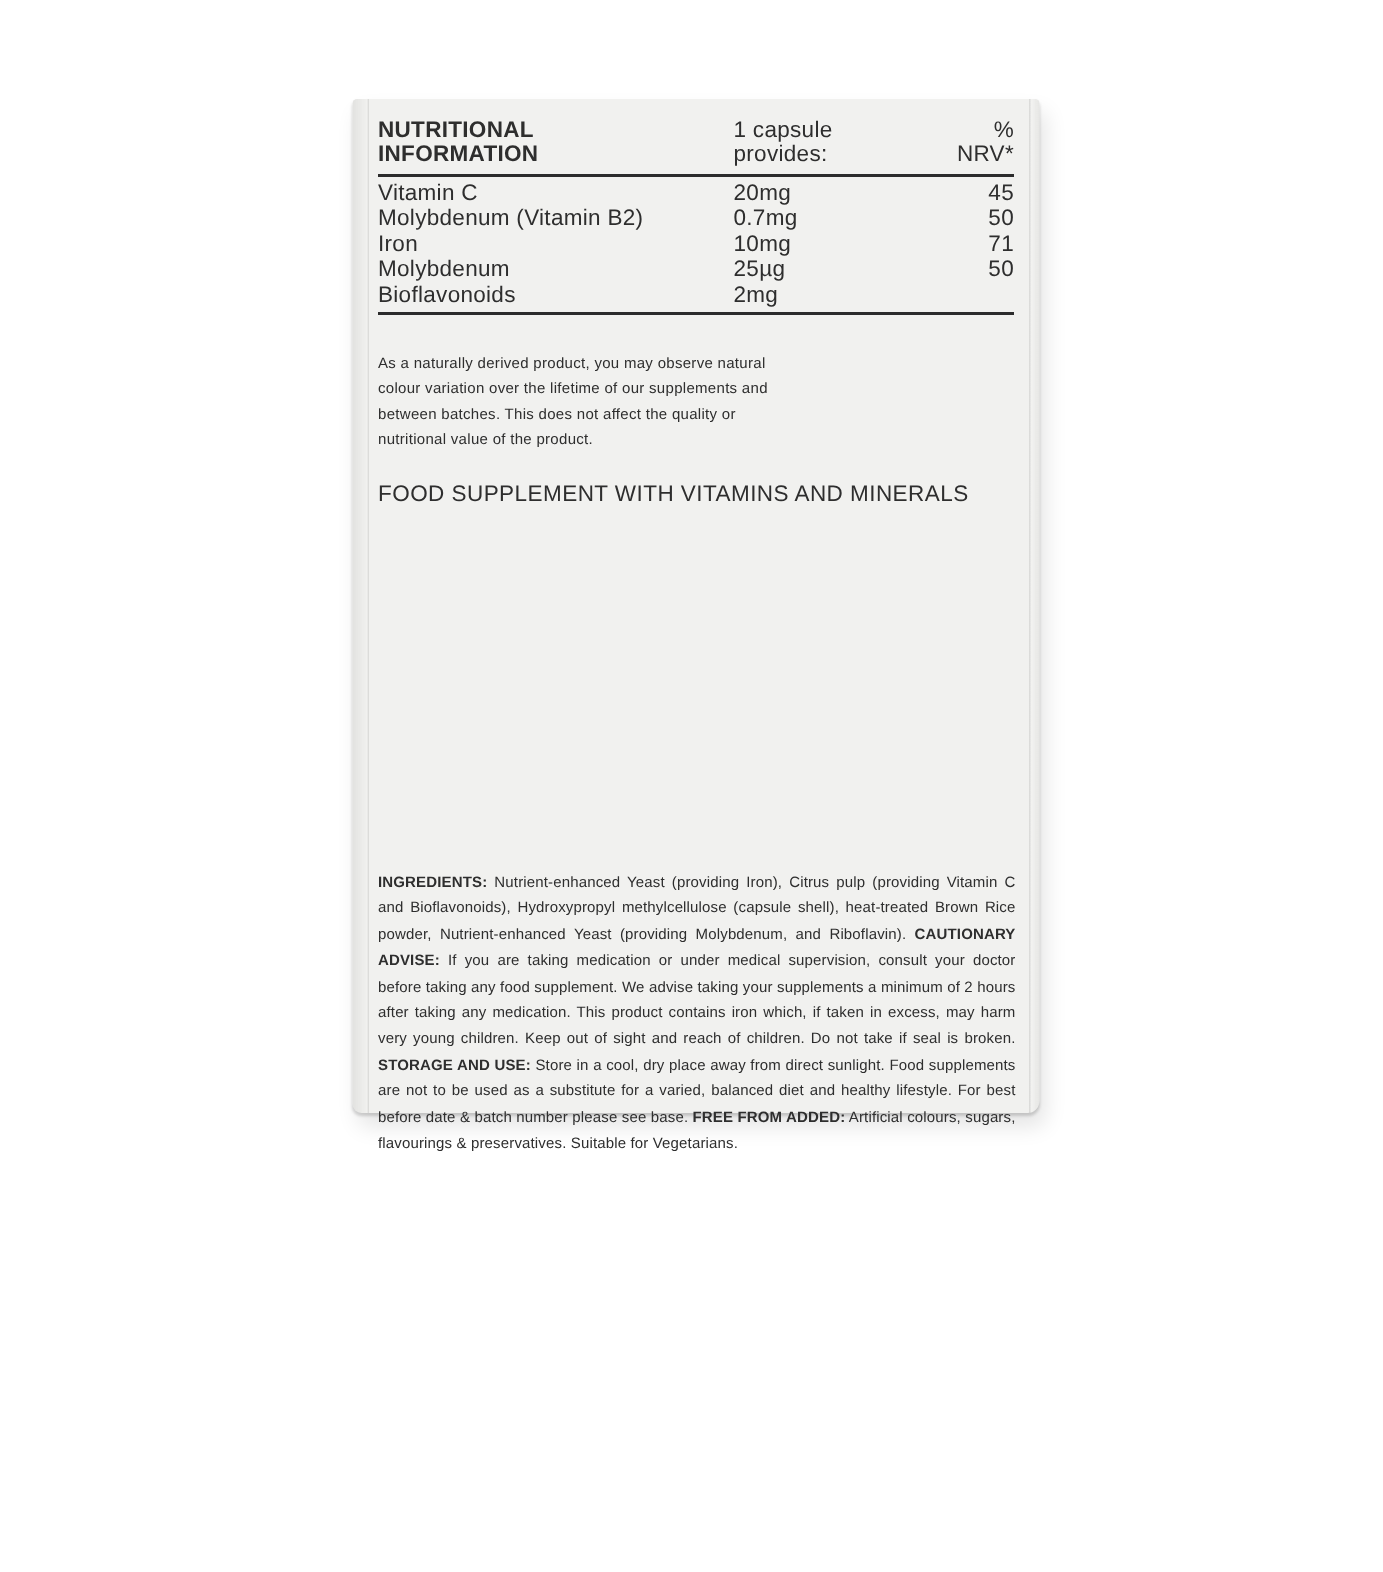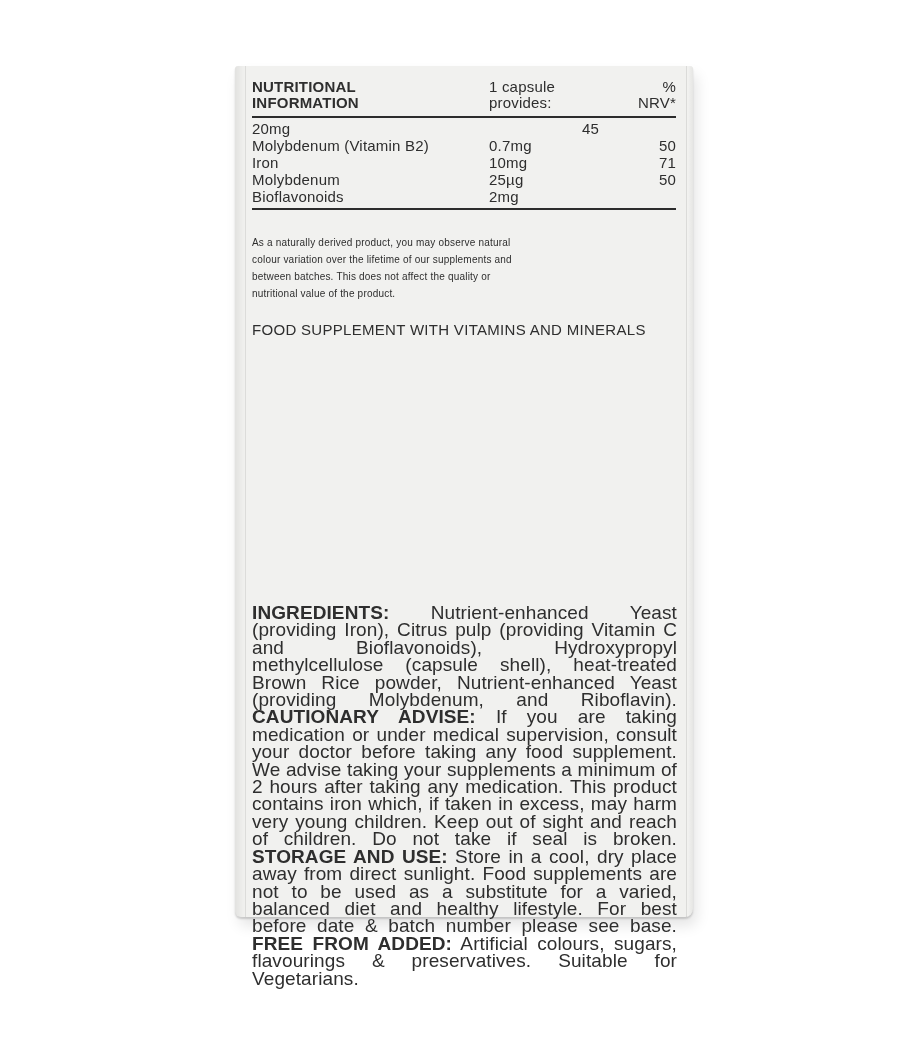--- a/index.html
+++ b/index.html
@@ -6,21 +6,21 @@
   body {
     width:922px; height:1048px;
     background:#ffffff;
     font-family:"Liberation Sans","DejaVu Sans",sans-serif;
     color:#2e2e2e;
     -webkit-font-smoothing:antialiased;
   }
   .stage { position:relative; width:922px; height:1048px; overflow:hidden; }
 
   .box {
-    position:absolute; left:235px; top:66px; width:458px; height:851px;
+    position:absolute; left:235px; top:66px; width:458px; height:676px;
     background:#f1f1ef;
     border-radius:3px 3px 8px 6px;
     box-shadow: 0 2px 2px rgba(0,0,0,.16), 4px 9px 14px rgba(0,0,0,.10);
   }
   .edge { position:absolute; top:0; bottom:0; pointer-events:none; }
   .edge-left {
     left:0; width:10px;
     background:linear-gradient(to right, rgba(0,0,0,.06), rgba(0,0,0,.015) 70%, rgba(0,0,0,0));
     border-right:1px solid rgba(0,0,0,.035);
     border-radius:3px 0 0 6px;
@@ -55,22 +55,22 @@
     margin-top:7px; font-size:15px; line-height:17px;
     white-space:pre-line; letter-spacing:.2px;
   }
   .note {
     margin-top:24px; font-size:10px; line-height:17px;
     white-space:pre-line; letter-spacing:.2px;
   }
   .statement { margin-top:20px; font-size:15px; line-height:16px; letter-spacing:.3px; }
 
   .ingredients {
-    position:absolute; top:538px; left:17px; right:16px;
-    font-size:19px; line-height:17.4px;
+    position:absolute; top:514px; left:17px; right:16px;
+    font-size:10px; line-height:17.4px;
     text-align:justify; letter-spacing:.1px;
   }
   b { font-weight:700; }
 </style>
 </head>
 <body>
 
 <div class="stage">
   <section class="box">
     <div class="edge edge-left"></div>
@@ -84,20 +84,21 @@
         <div class="cell amt">1 capsule
 provides:</div>
         <div class="cell nrv">%
 NRV*</div>
       </header>
 
       <div class="rule top"></div>
 
       <div class="rows">
         <div class="trow">
+          <div class="cell name">Vitamin C</div>
           <div class="cell amt">20mg</div>
           <div class="cell nrv">45</div>
         </div>
         <div class="trow">
           <div class="cell name">Molybdenum (Vitamin B2)</div>
           <div class="cell amt">0.7mg</div>
           <div class="cell nrv">50</div>
         </div>
         <div class="trow">
           <div class="cell name">Iron</div>

